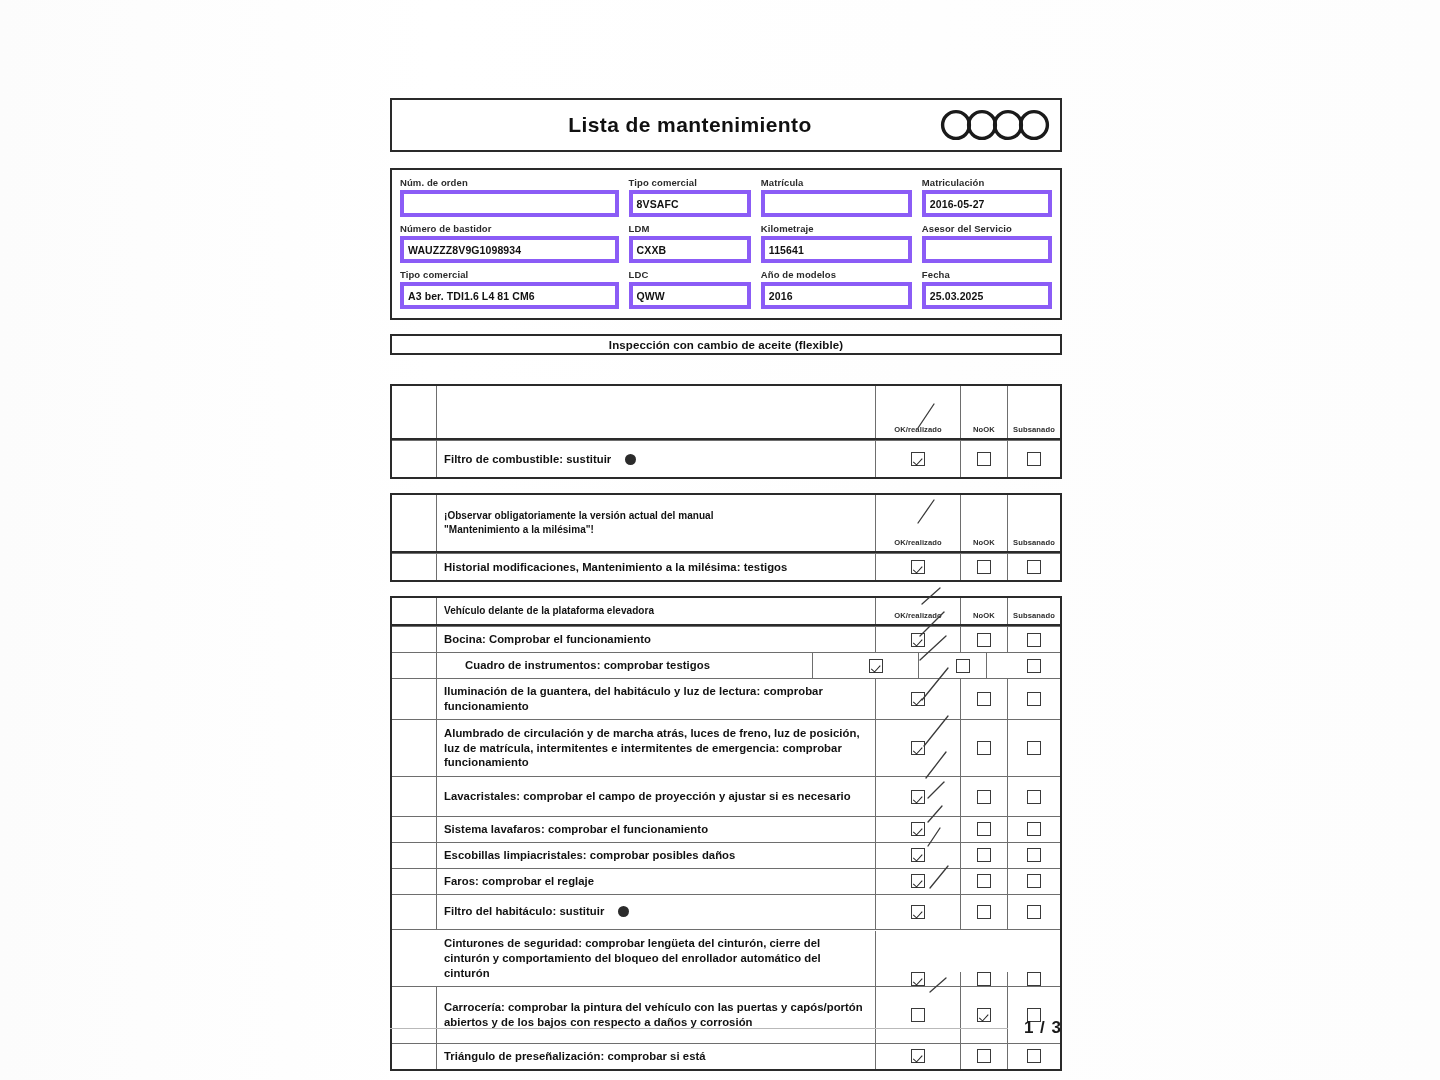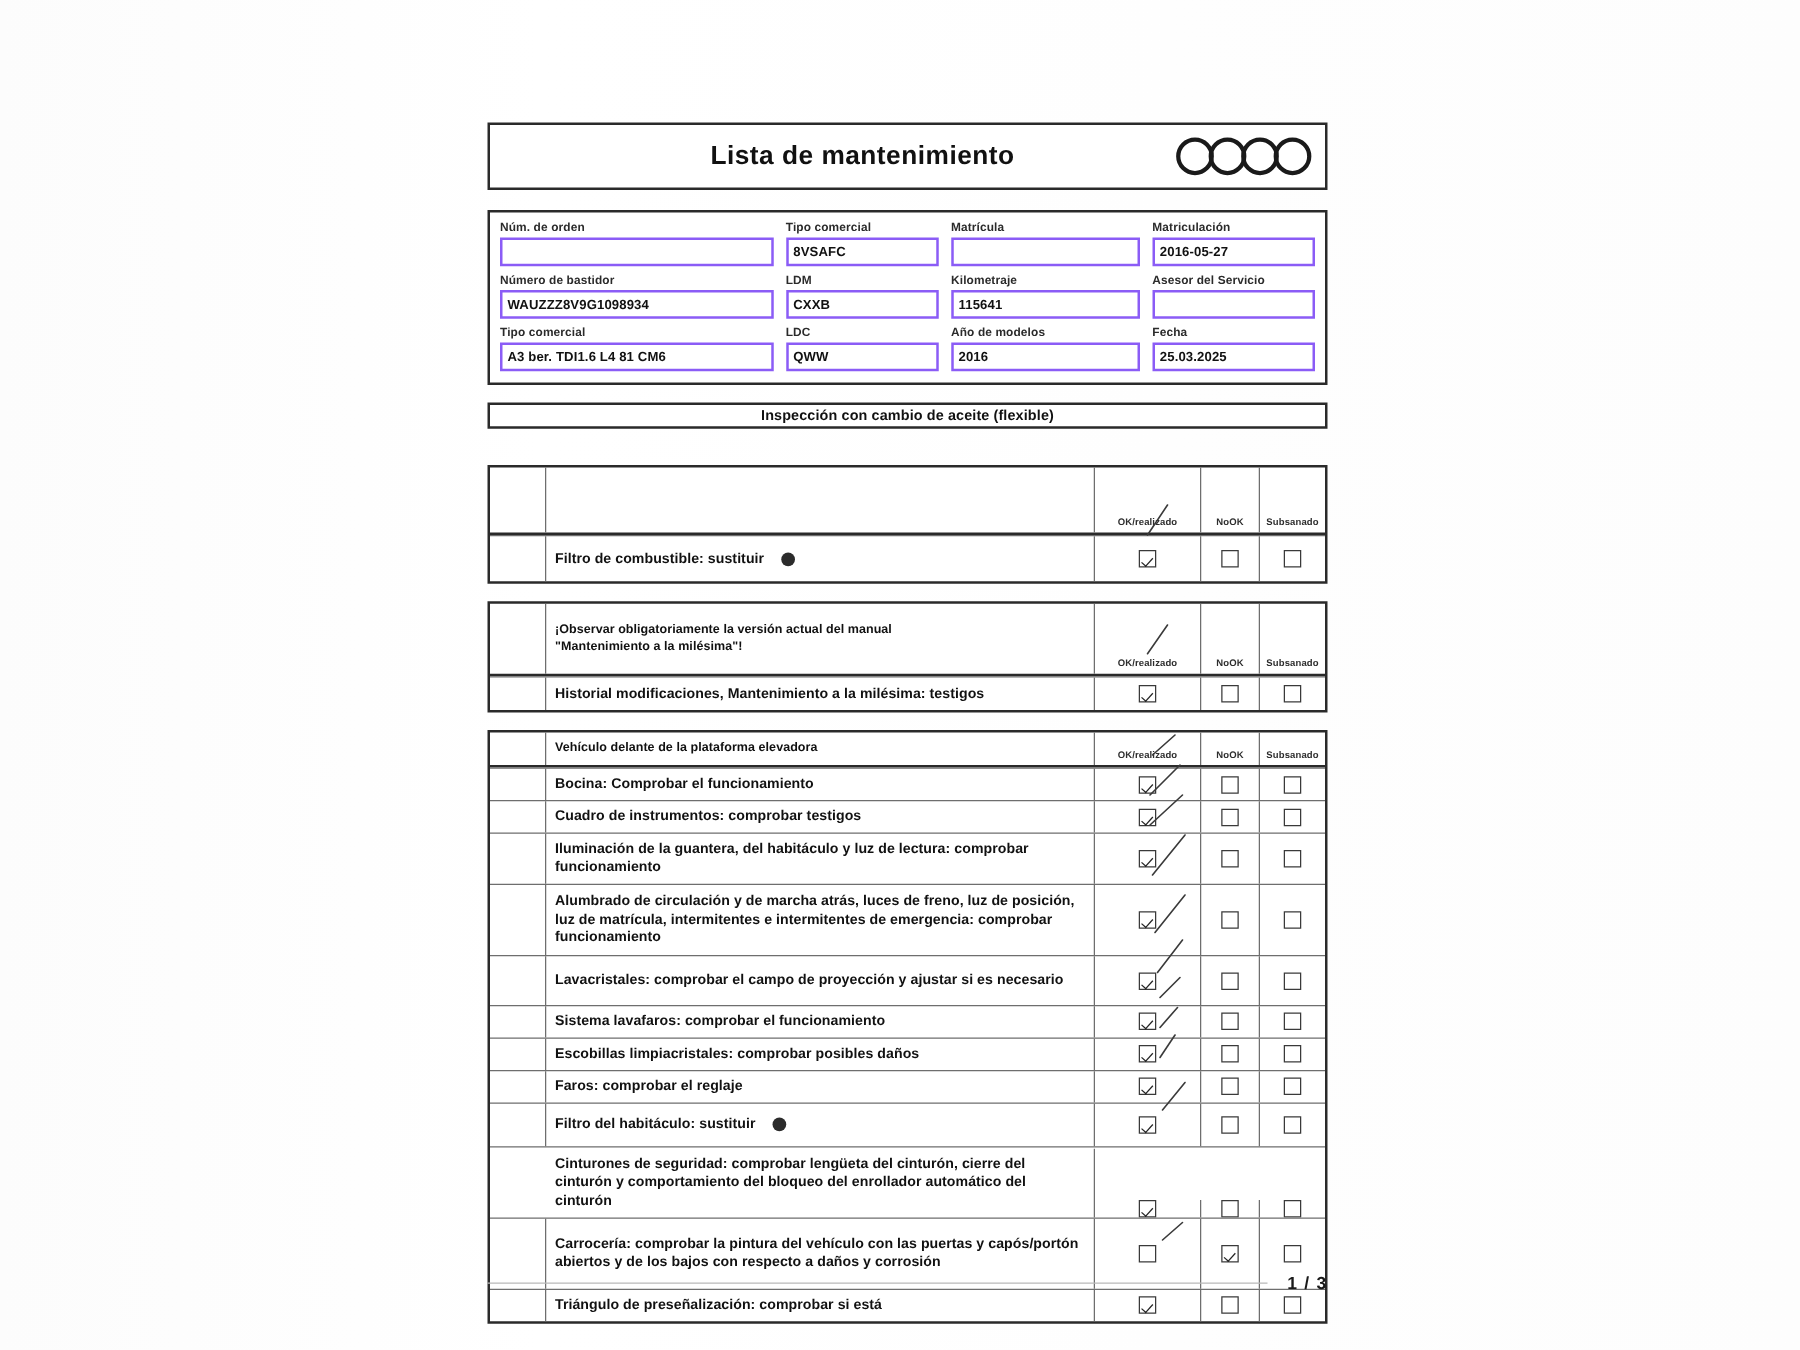--- a/index.html
+++ b/index.html
@@ -67,21 +67,21 @@
   .c1 { width: 230px; }
   .c2 { width: 133px; }
   .c3 { width: 162px; }
   .c4 { width: 131px; padding-right: 0; }
   .info-label {
     font-size: 9.5px; font-weight: bold;
     color: #2b2b2b; letter-spacing: .1px;
     margin-bottom: 2px; white-space: nowrap;
   }
   .info-value {
-    border: 2px solid #8b5cf6;
+    border: 4px solid #8b5cf6;
     height: 19px;
     background: #fff;
     font-size: 10.5px; font-weight: bold;
     color: #111;
     display: flex; align-items: center;
     padding-left: 4px;
     letter-spacing: .1px;
     white-space: nowrap; overflow: hidden;
   }
 
@@ -188,21 +188,21 @@
     left: 390px; top: 1018px;
     width: 672px;
     display: flex; align-items: center;
   }
   .footer-rule {
     flex: 1 1 auto;
     height: 1px;
     background: #b9b9b9;
   }
   .footer-page {
-    font-size: 14px; font-weight: bold;
+    font-size: 17px; font-weight: bold;
     color: #1a1a1a; letter-spacing: 1px;
     padding-left: 16px;
   }
 </style>
 </head>
 <body>
 
 <div id="page">
   <div id="scan-tint"></div>
 
@@ -380,21 +380,21 @@
             <div class="chk-cell w-ok">
               <div class="checkbox checked"></div>
             </div>
             <div class="chk-cell w-no">
               <div class="checkbox"></div>
             </div>
             <div class="chk-cell w-sub last">
               <div class="checkbox"></div>
             </div>
           </div>
-          <div class="trow" style="min-height: 24px;">
+          <div class="trow" style="min-height: 24px; gap: 21px;">
             <div class="gutter"></div>
             <div class="label-cell">
               <span class="label-text">Cuadro de instrumentos: comprobar testigos</span>
             </div>
             <div class="chk-cell w-ok">
               <div class="checkbox checked"></div>
             </div>
             <div class="chk-cell w-no">
               <div class="checkbox"></div>
             </div>

